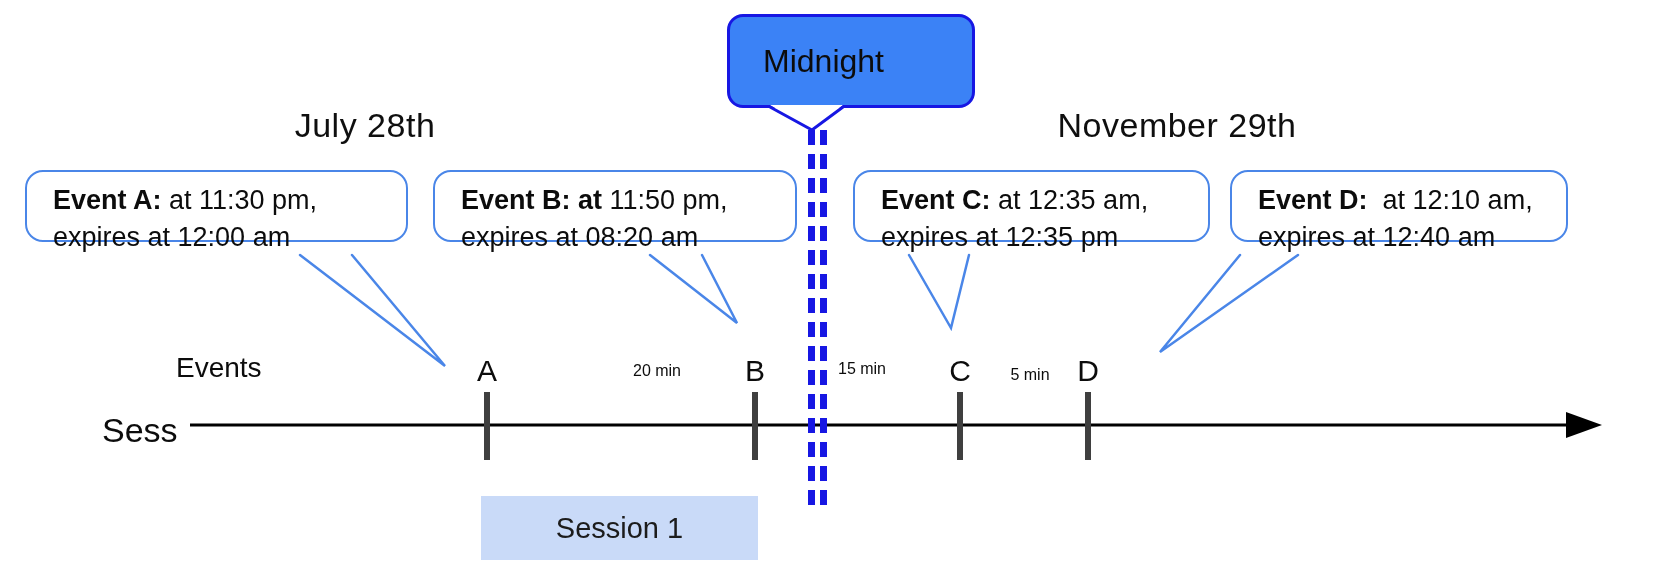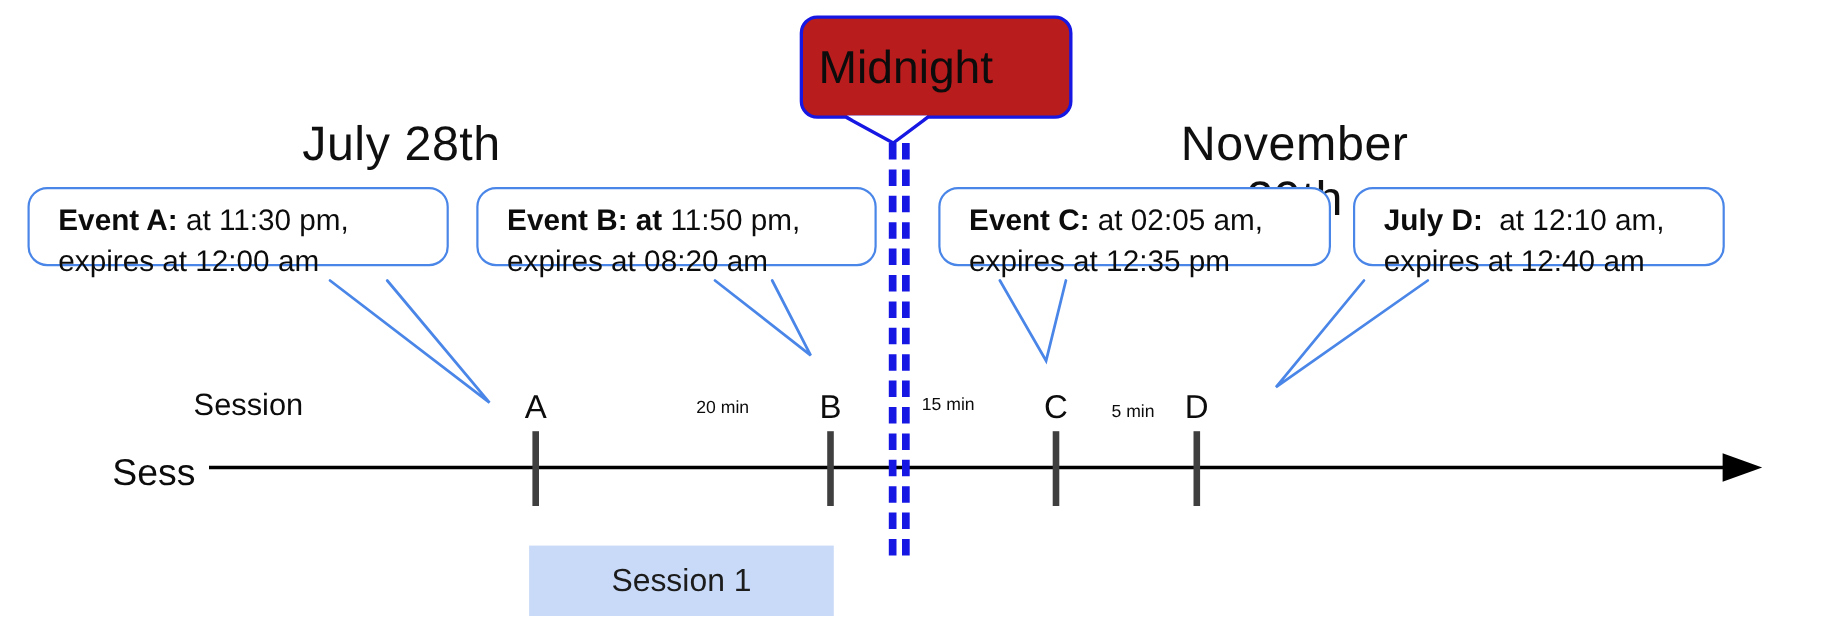--- a/index.html
+++ b/index.html
@@ -2,39 +2,39 @@
 <html style="--callout-border: #4a86e8; --midnight-blue: #1717e3; --session-fill: #c9daf8; --tick-color: #3f3f3f; --timeline-color: #000000; --text-color: #000000;"><head>
 <meta charset="utf-8">
 <style>
   html,body{margin:0;padding:0;background:#fff;}
   .canvas{
     position:relative;width:1668px;height:578px;background:#fff;overflow:hidden;
     font-family:"Liberation Sans", sans-serif;color:var(--text-color,#000);
   }
   .abs{position:absolute;}
   .date-title{
-    font-size:44px;width:240px;text-align:center;top:106px;color:#0f0f0f;
+    font-size:34px;width:240px;text-align:center;top:106px;color:#0f0f0f;
     letter-spacing:0.5px;
   }
   .callout{
     top:170px;height:72px;background:#fff;
     border:2.5px solid var(--callout-border,#4a86e8);border-radius:18px;
     box-sizing:border-box;z-index:1;
   }
   .ct{
     margin:0;padding:10px 0 0 26px;font-size:27px;line-height:37px;
     white-space:pre-wrap;color:#0c0c0c;
   }
   .ct b{font-weight:bold;}
   .midnight{
-    left:727px;top:14px;width:248px;height:94px;background:#b91c1c;
+    left:727px;top:14px;width:248px;height:94px;background:#3b82f6;
     border:3px solid var(--midnight-blue,#1717e3);border-radius:16px;
     box-sizing:border-box;z-index:1;
     display:flex;align-items:center;justify-content:center;
-    font-size:42px;padding-right:55px;color:#0c0c0c;
+    font-size:32px;padding-right:55px;color:#0c0c0c;
   }
   .session{
     top:496px;height:64px;background:var(--session-fill,#c9daf8);
     display:flex;align-items:center;justify-content:center;
     font-size:29px;color:#1c1c1c;z-index:1;
   }
   .tick-label{font-size:30px;width:44px;text-align:center;top:354px;line-height:34px;color:#0c0c0c;}
   .interval-label{font-size:16px;width:110px;text-align:center;color:#0c0c0c;}
   .events-label{left:176px;top:352px;font-size:28px;color:#0c0c0c;}
   .user-label{left:102px;top:411px;font-size:34px;color:#0c0c0c;}
@@ -59,27 +59,27 @@
     <span>Midnight</span>
   </div>
 
   <div class="abs callout" style="left:25px;width:383px">
     <p class="ct"><b>Event A:</b><span> at 11:30 pm,</span><br><span>expires at 12:00 am</span></p>
   </div>
   <div class="abs callout" style="left:433px;width:364px">
     <p class="ct"><b>Event B: at</b><span> 11:50 pm,</span><br><span>expires at 08:20 am</span></p>
   </div>
   <div class="abs callout" style="left:853px;width:357px">
-    <p class="ct"><b>Event C:</b><span> at 02:05 am,</span><br><span>expires at 12:35 pm</span></p>
+    <p class="ct"><b>Event C:</b><span> at 12:35 am,</span><br><span>expires at 12:35 pm</span></p>
   </div>
   <div class="abs callout" style="left:1230px;width:338px">
-    <p class="ct"><b>July D:</b><span>  at 12:10 am,</span><br><span>expires at 12:40 am</span></p>
+    <p class="ct"><b>Event D:</b><span>  at 12:10 am,</span><br><span>expires at 12:40 am</span></p>
   </div>
 
-  <div class="abs events-label">Session</div>
+  <div class="abs events-label">Events</div>
   <div class="abs user-label">Sess</div>
 
   <div class="abs tick-label" style="left:465px">A</div>
   <div class="abs tick-label" style="left:733px">B</div>
   <div class="abs tick-label" style="left:938px">C</div>
   <div class="abs tick-label" style="left:1066px">D</div>
 
   <div class="abs interval-label" style="left:602px;top:362px">20 min</div>
   <div class="abs interval-label" style="left:807px;top:360px">15 min</div>
   <div class="abs interval-label" style="left:975px;top:366px">5 min</div>

